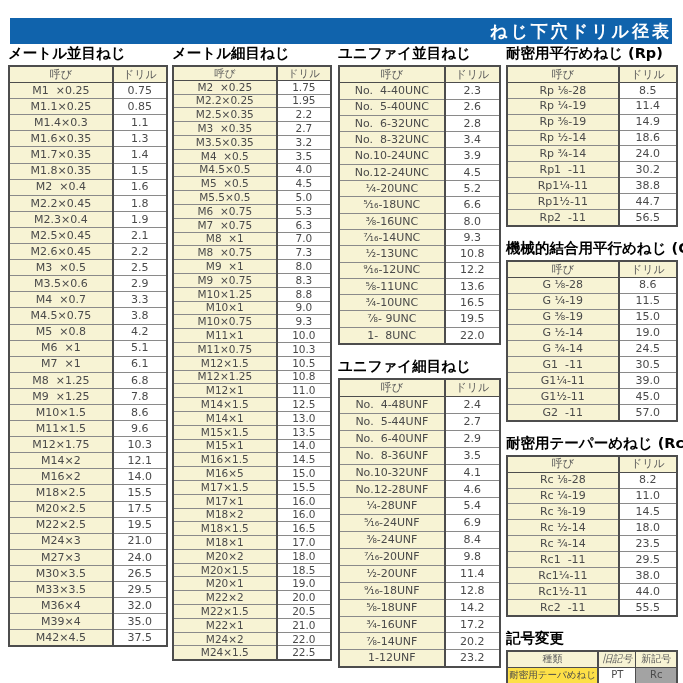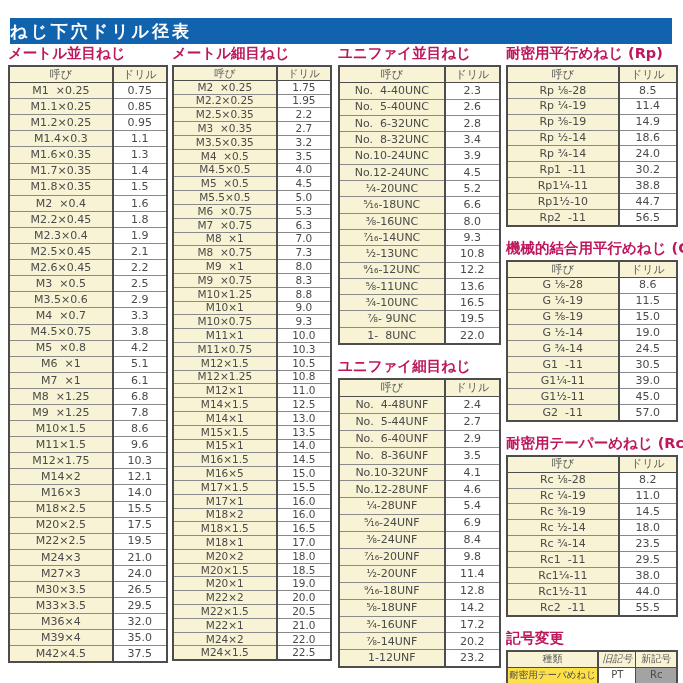--- a/index.html
+++ b/index.html
@@ -6,31 +6,31 @@
   body{
     width:683px;height:683px;background:#ffffff;
     font-family:"DejaVu Sans","Liberation Sans",sans-serif;
     position:relative;overflow:hidden;
   }
   .canvas{position:absolute;inset:0;width:683px;height:683px;background:#fff;}
 
   .title-bar{
     position:absolute;left:10px;top:18px;width:662px;height:26px;
     background:#1063ac;color:#ffffff;font-weight:bold;font-size:17px;
-    display:flex;align-items:center;justify-content:flex-start;letter-spacing:3px;
+    display:flex;align-items:center;justify-content:flex-end;letter-spacing:3px;
   }
 
   .col{position:absolute;top:44px;}
   .col1{left:8px;width:160px;}
   .col2{left:172px;width:160px;}
   .col3{left:338px;width:163px;}
   .col4{left:506px;width:172px;}
 
   .sec-title{
-    font-size:14.5px;font-weight:bold;color:#be185d;margin:0 0 3px 0;
+    font-size:14.5px;font-weight:bold;color:#000000;margin:0 0 3px 0;
     white-space:nowrap;line-height:18px;
   }
   .sec{margin-bottom:10px;}
   .sec + .sec{margin-top:12px;}
 
   table{border-collapse:collapse;width:100%;table-layout:fixed;
         border:2px solid #4d4d4d;background:#fff;}
   th,td{
     border:1px solid #8a8a8a;text-align:center;color:#4a4a4a;
     padding:0;font-size:11px;line-height:1.05;overflow:hidden;
@@ -82,24 +82,20 @@
         <tbody>
             <tr>
               <td>M1  ×0.25</td>
               <td>0.75</td>
             </tr>
             <tr>
               <td>M1.1×0.25</td>
               <td>0.85</td>
             </tr>
             <tr>
-              <td>M1.2×0.25</td>
-              <td>0.95</td>
-            </tr>
-            <tr>
               <td>M1.4×0.3</td>
               <td>1.1</td>
             </tr>
             <tr>
               <td>M1.6×0.35</td>
               <td>1.3</td>
             </tr>
             <tr>
               <td>M1.7×0.35</td>
               <td>1.4</td>
@@ -174,21 +170,21 @@
             </tr>
             <tr>
               <td>M12×1.75</td>
               <td>10.3</td>
             </tr>
             <tr>
               <td>M14×2</td>
               <td>12.1</td>
             </tr>
             <tr>
-              <td>M16×3</td>
+              <td>M16×2</td>
               <td>14.0</td>
             </tr>
             <tr>
               <td>M18×2.5</td>
               <td>15.5</td>
             </tr>
             <tr>
               <td>M20×2.5</td>
               <td>17.5</td>
             </tr>
@@ -603,21 +599,21 @@
             </tr>
             <tr>
               <td>Rp1  -11</td>
               <td>30.2</td>
             </tr>
             <tr>
               <td>Rp1¹⁄₄-11</td>
               <td>38.8</td>
             </tr>
             <tr>
-              <td>Rp1¹⁄₂-10</td>
+              <td>Rp1¹⁄₂-11</td>
               <td>44.7</td>
             </tr>
             <tr>
               <td>Rp2  -11</td>
               <td>56.5</td>
             </tr>
           </tbody>
       </table>
     </div>
     <div class="sec">

